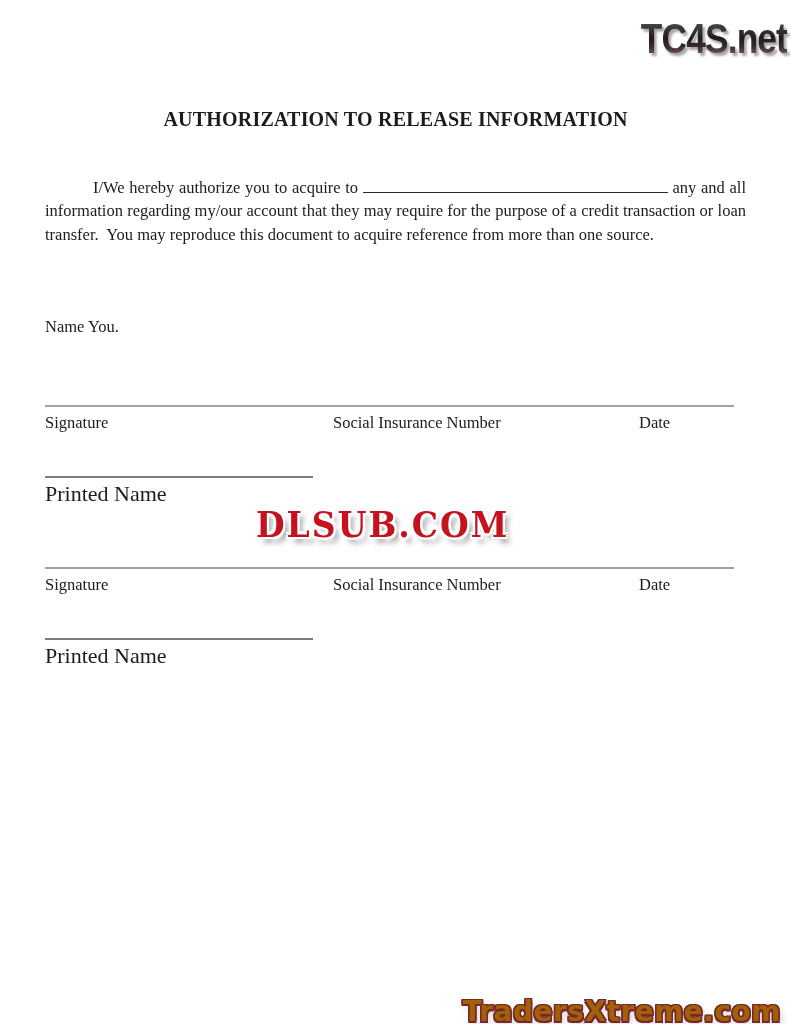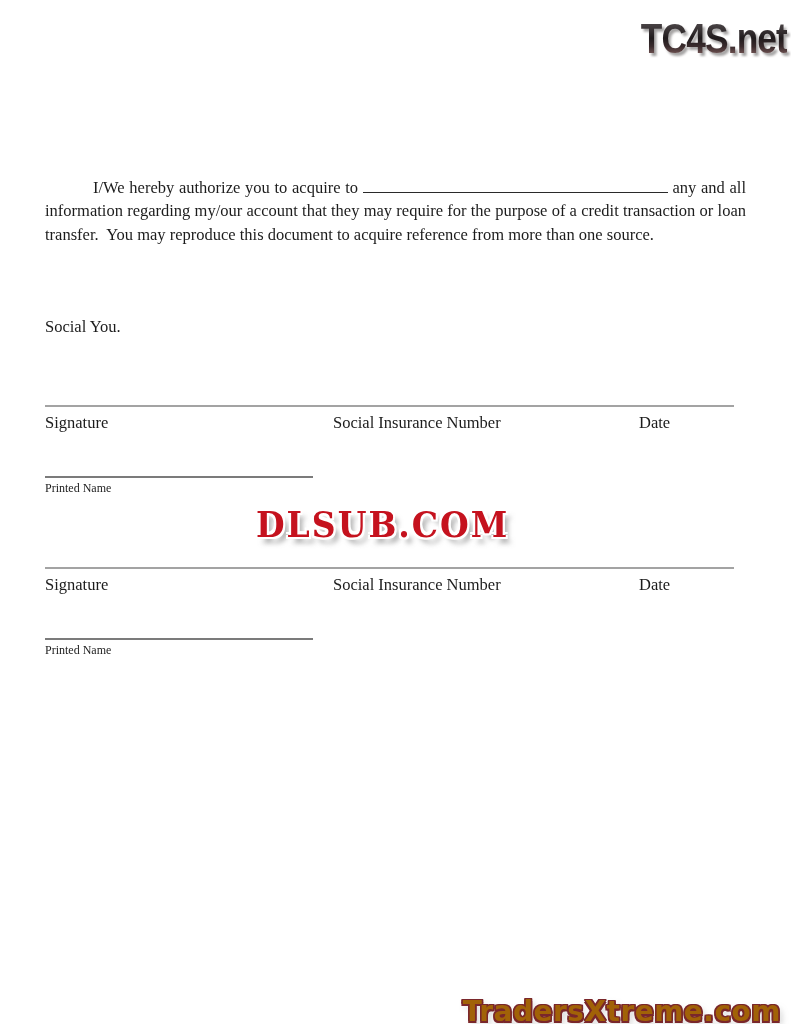--- a/index.html
+++ b/index.html
@@ -96,21 +96,21 @@
     position: absolute;
     left: 45px;
     width: 268px;
     border-top: 2px solid #7b7b7b;
   }
   .printed-block.first  { top: 460px; }
   .printed-block.second { top: 622px; }
   .printed-block .lbl-printed {
     display: block;
     padding-top: 3px;
-    font-size: 12px;
+    font-size: 22px;
   }
 
   
   .dlsub-logo {
     position: absolute;
     top: 488px;
     left: 256px;
     font-family: "DejaVu Serif", serif;
     font-weight: bold;
     font-size: 33px;
@@ -147,28 +147,29 @@
        3px 4px 6px rgba(150,150,150,0.55);
   }
 </style>
 </head>
 <body>
 
 <div id="page">
 
   <div class="tc4s-logo">TC4S.net</div>
 
+  <div class="doc-title">AUTHORIZATION TO RELEASE INFORMATION</div>
 
   <p class="body-para">
     <span>I/We hereby authorize you to acquire to</span>
     <span class="blank-line"></span>
     <span>any and all information regarding my/our account that they may require for the purpose of a credit transaction or loan transfer.&nbsp; You may reproduce this document to acquire reference from more than one source.</span>
   </p>
 
-  <div class="closing-line">Social You.</div>
+  <div class="closing-line">Name You.</div>
 
   <div class="sig-block first">
     <div class="sig-labels">
       <span class="lbl-signature">Signature</span>
       <span class="lbl-sin">Social Insurance Number</span>
       <span class="lbl-date">Date</span>
     </div>
   </div>
 
   <div class="printed-block first">

